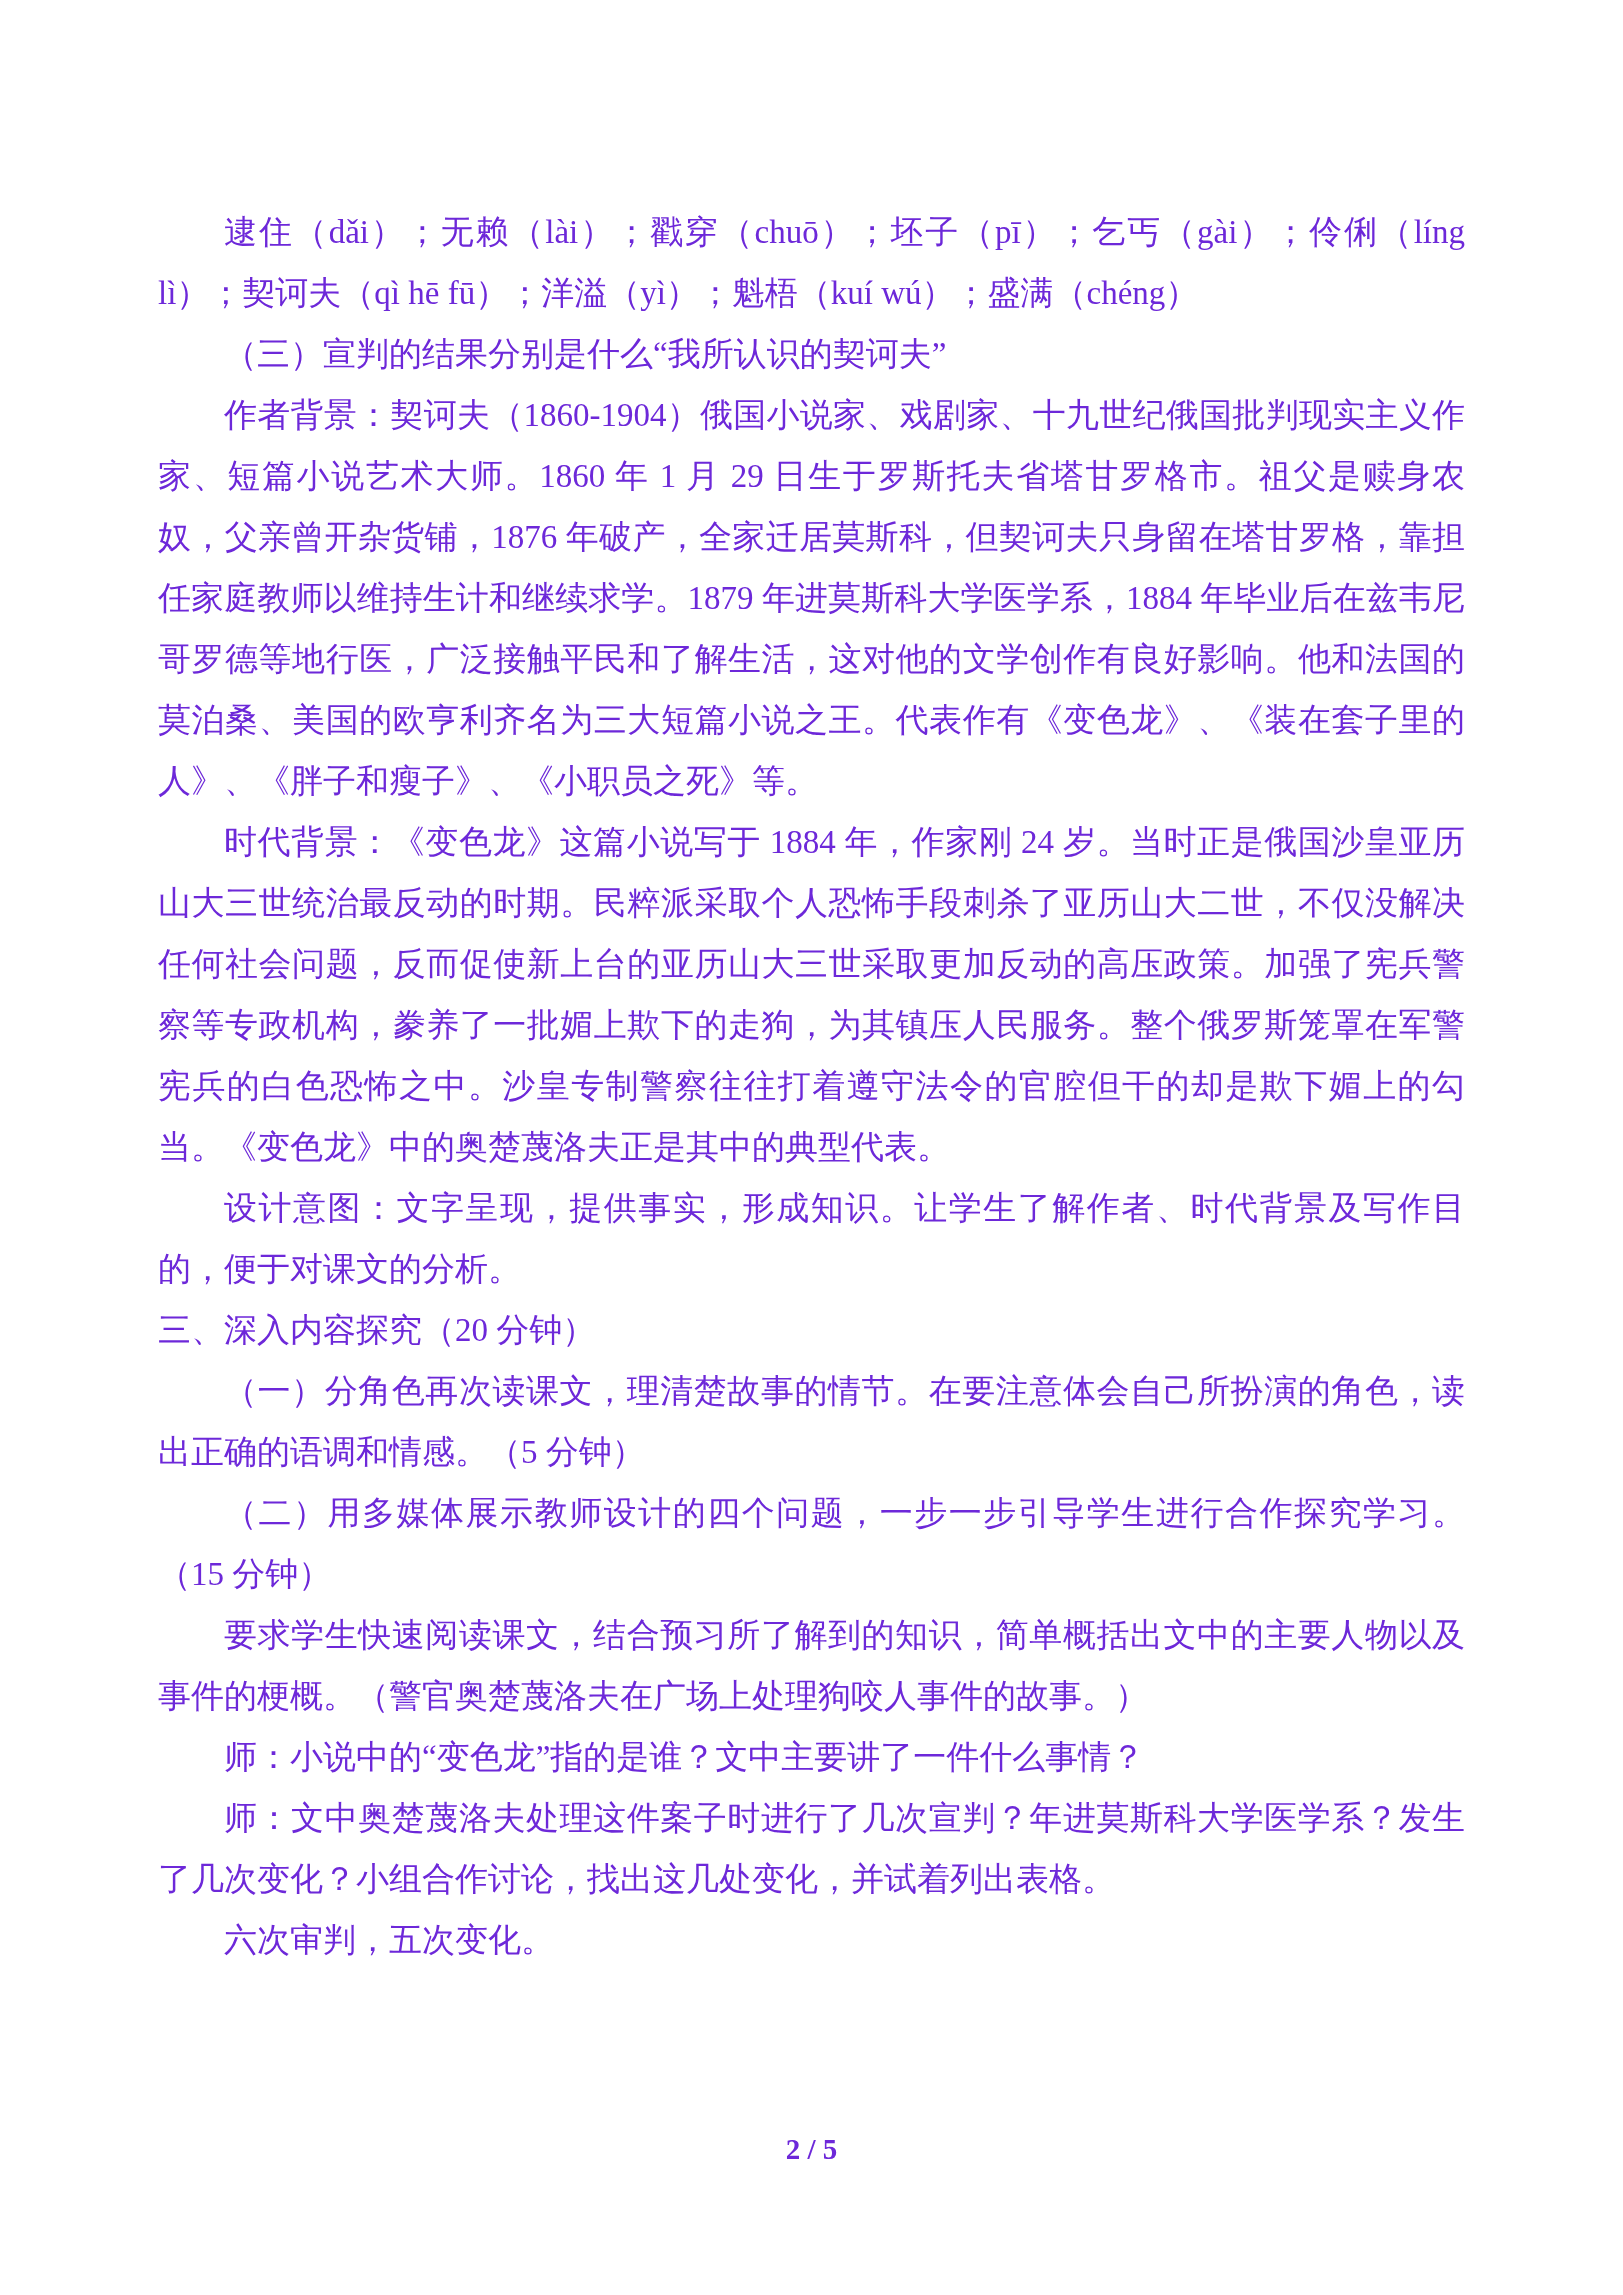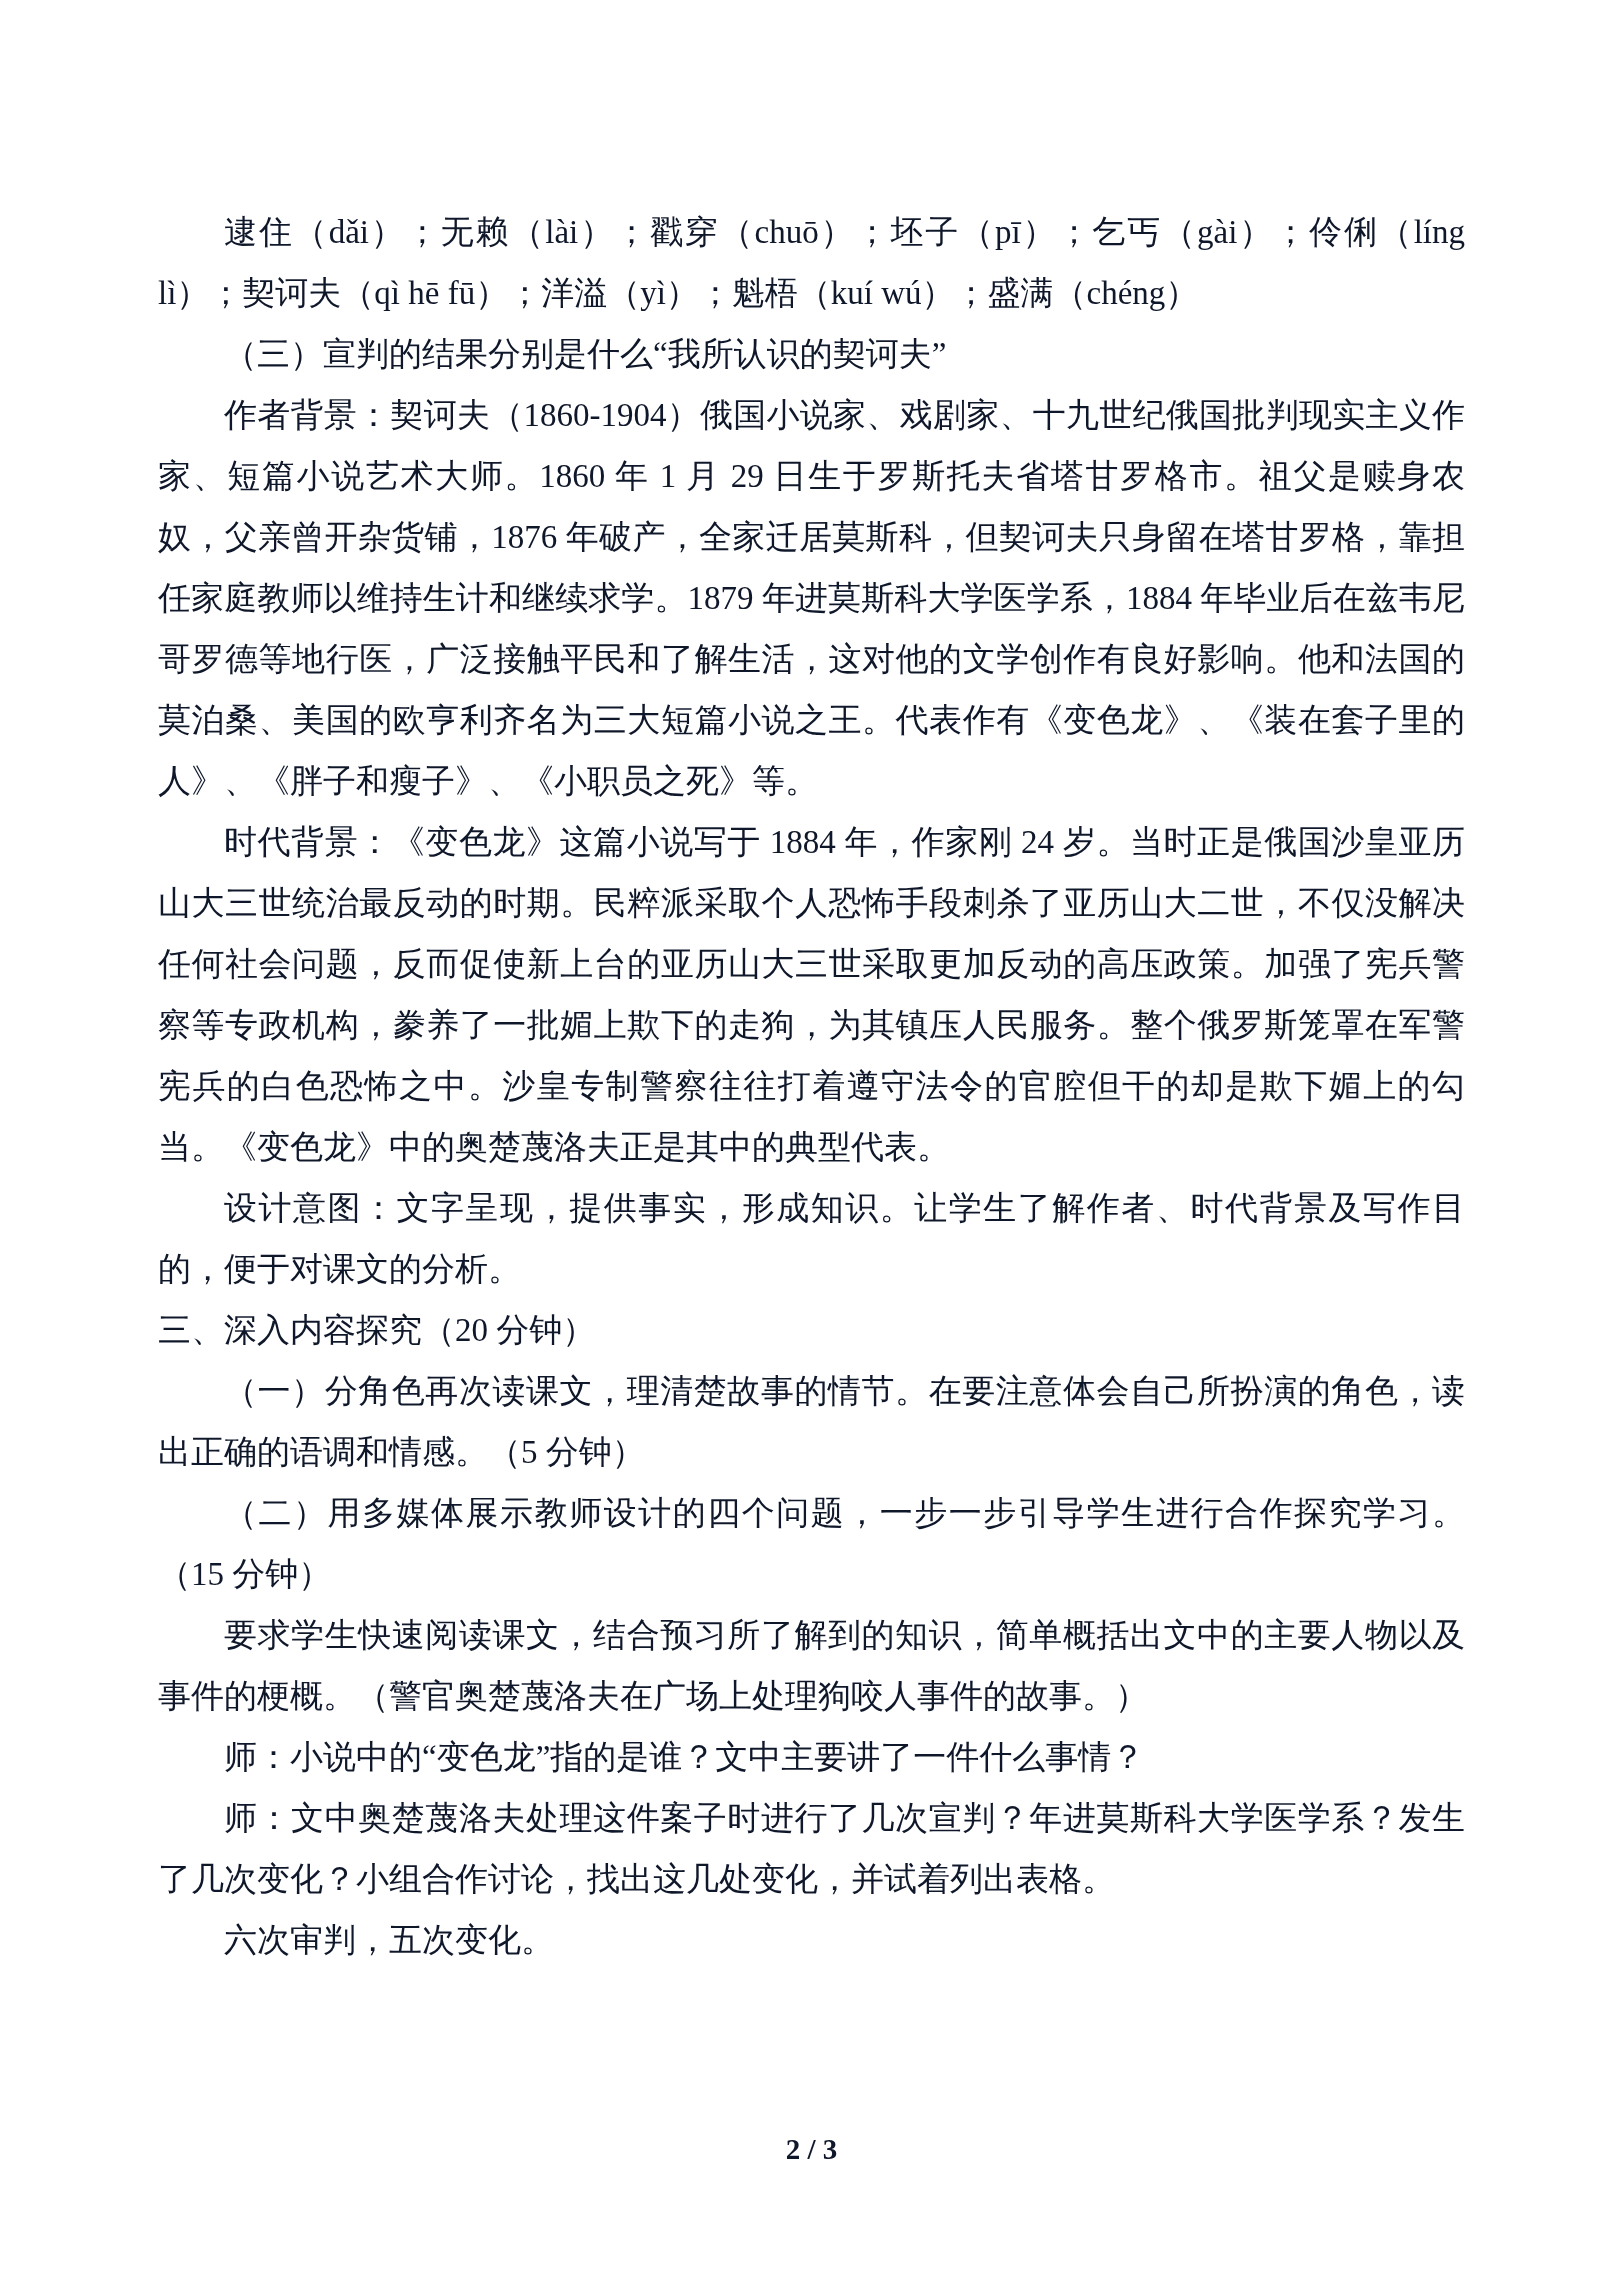--- a/index.html
+++ b/index.html
@@ -7,21 +7,21 @@
     padding: 0;
     background: #ffffff;
   }
   .page {
     position: relative;
     width: 1623px;
     height: 2295px;
     box-sizing: border-box;
     padding: 202px 158px 0 158px;
     background: #ffffff;
-    color: #0f172a;
+    color: #6d28d9;
     font-family: "Liberation Serif", "DejaVu Serif", serif;
     font-size: 33px;
     line-height: 61px;
   }
   .body-text p {
     margin: 0;
     text-align: justify;
   }
   .indent {
     text-indent: 2em;
@@ -49,15 +49,15 @@
     <p class="indent">设计意图：文字呈现，提供事实，形成知识。让学生了解作者、时代背景及写作目的，便于对课文的分析。</p>
     <p>三、深入内容探究（20 分钟）</p>
     <p class="indent">（一）分角色再次读课文，理清楚故事的情节。在要注意体会自己所扮演的角色，读出正确的语调和情感。（5 分钟）</p>
     <p class="indent">（二）用多媒体展示教师设计的四个问题，一步一步引导学生进行合作探究学习。（15 分钟）</p>
     <p class="indent">要求学生快速阅读课文，结合预习所了解到的知识，简单概括出文中的主要人物以及事件的梗概。（警官奥楚蔑洛夫在广场上处理狗咬人事件的故事。）</p>
     <p class="indent">师：小说中的“变色龙”指的是谁？文中主要讲了一件什么事情？</p>
     <p class="indent">师：文中奥楚蔑洛夫处理这件案子时进行了几次宣判？年进莫斯科大学医学系？发生了几次变化？小组合作讨论，找出这几处变化，并试着列出表格。</p>
     <p class="indent">六次审判，五次变化。</p>
   </div>
 
-  <div class="footer">2 / 3</div>
+  <div class="footer">2 / 5</div>
 </div>
 
 
 </body></html>

